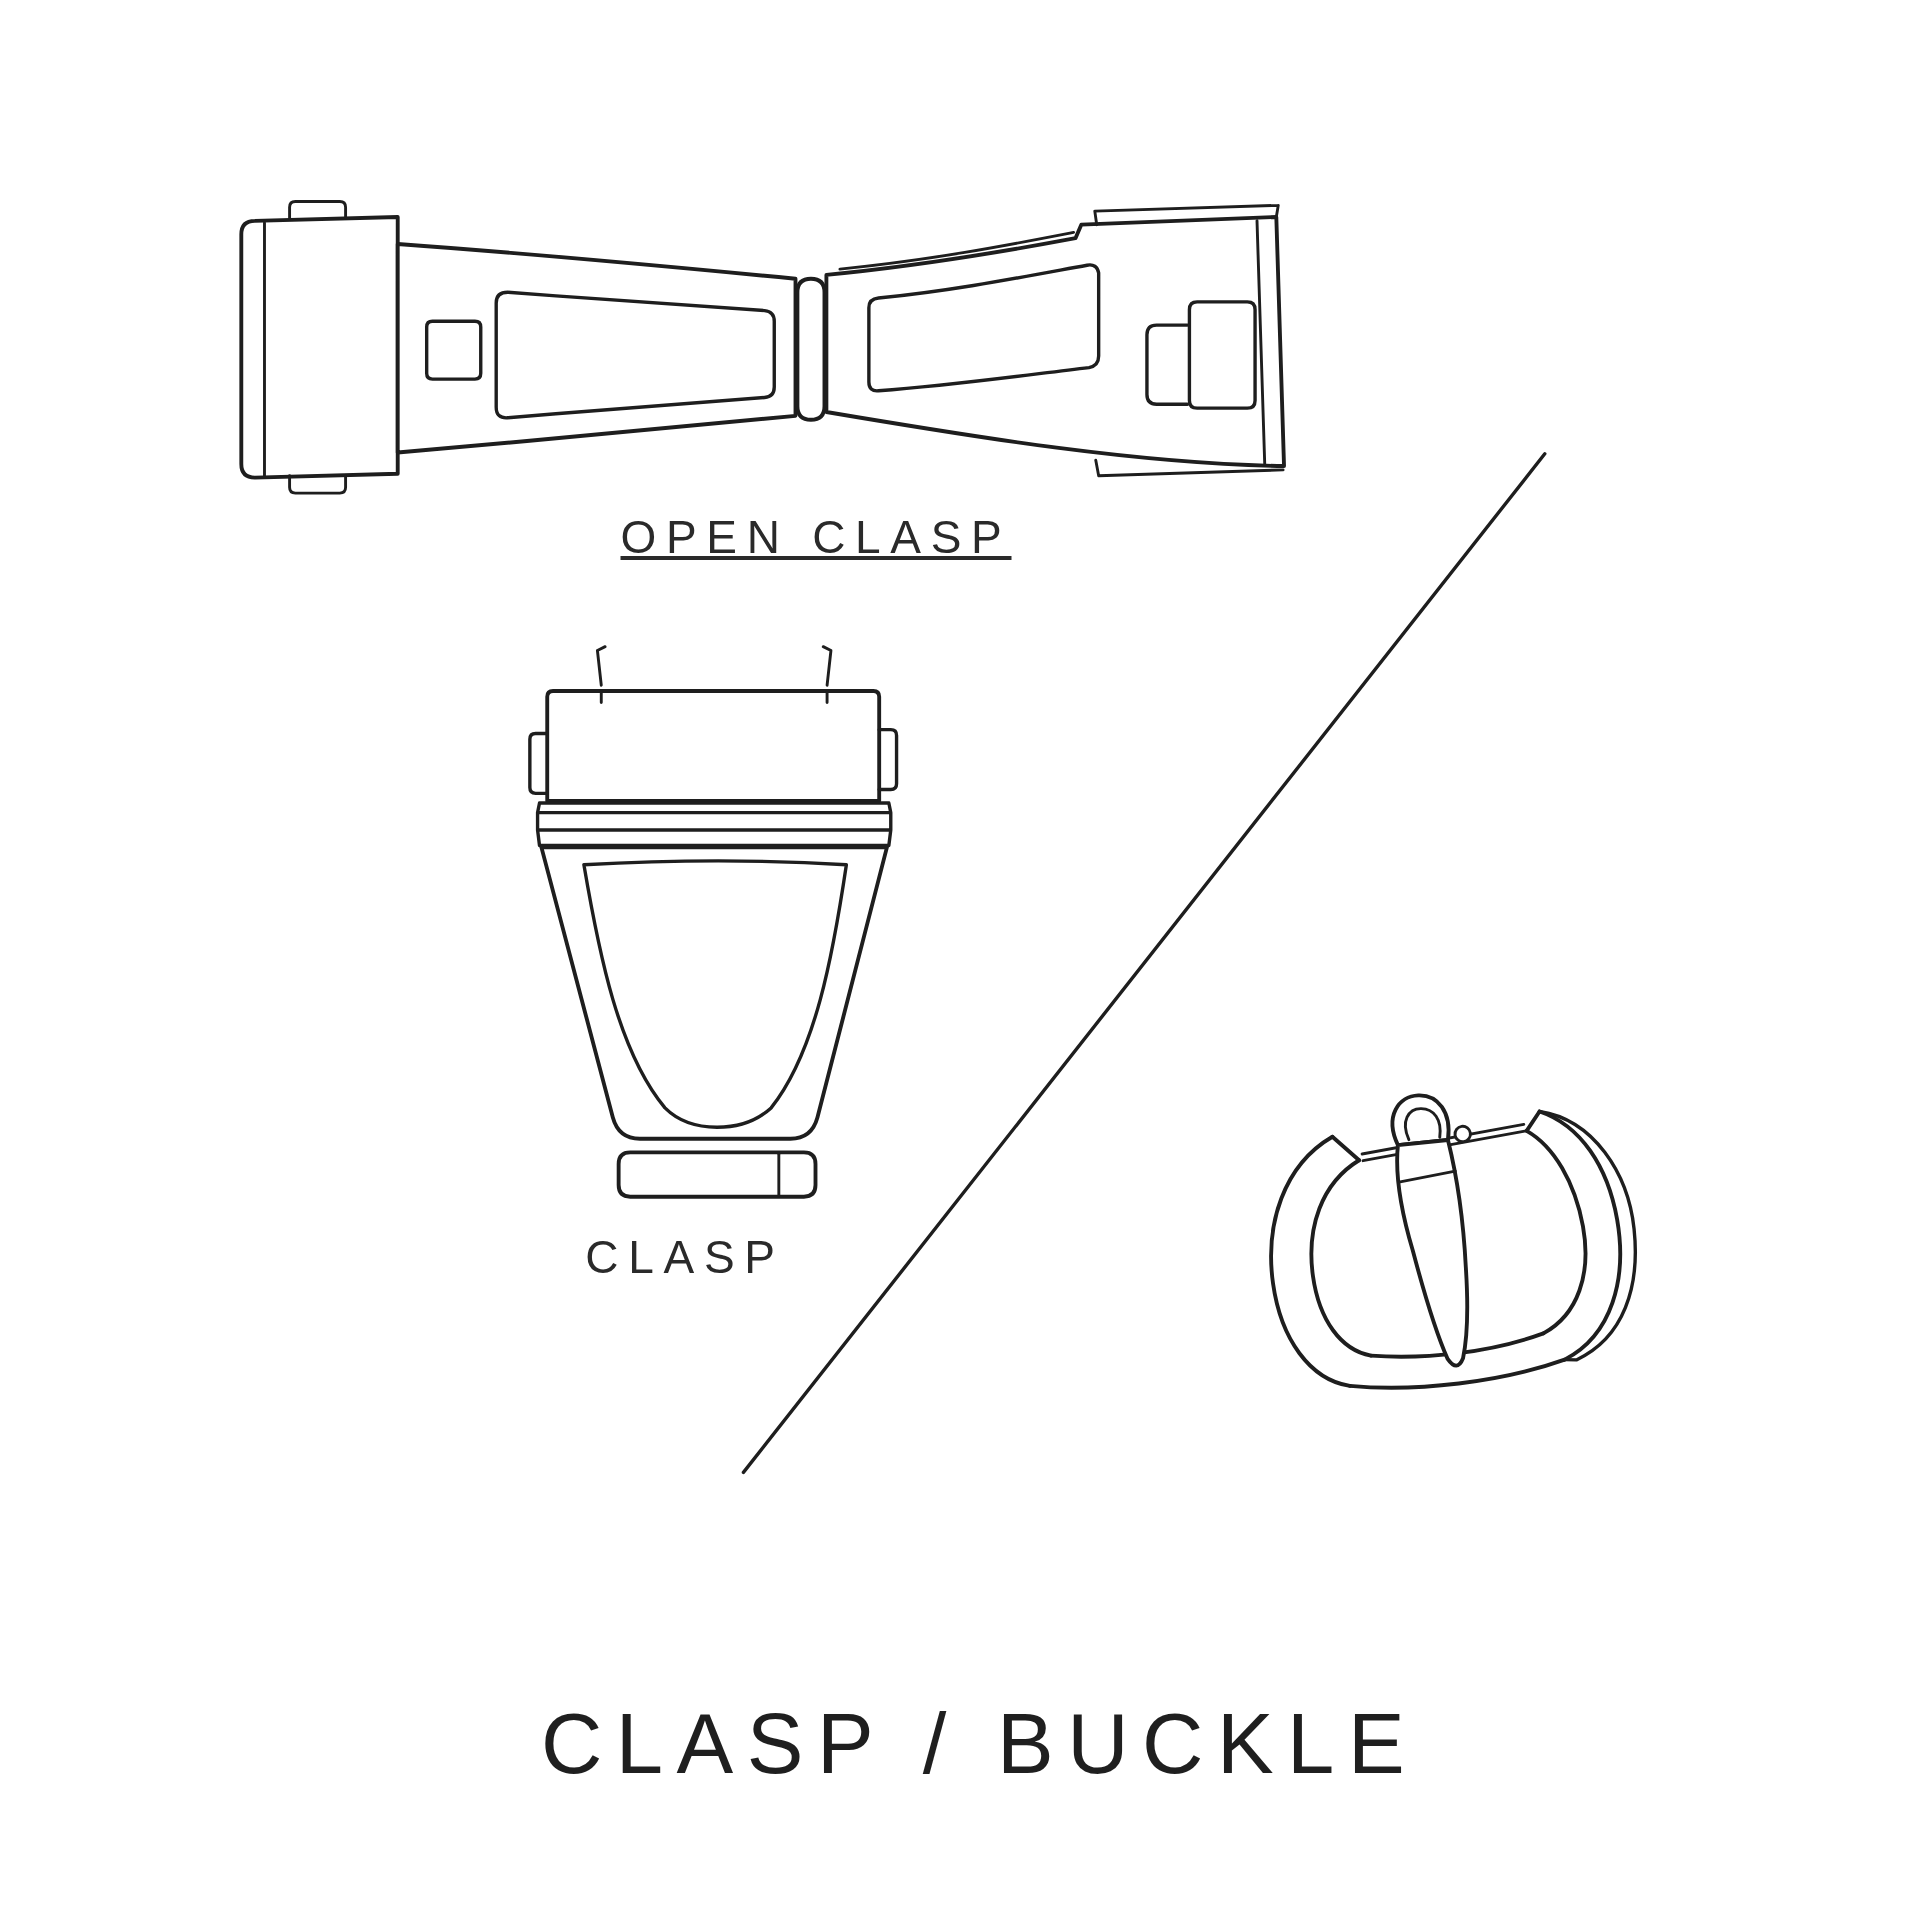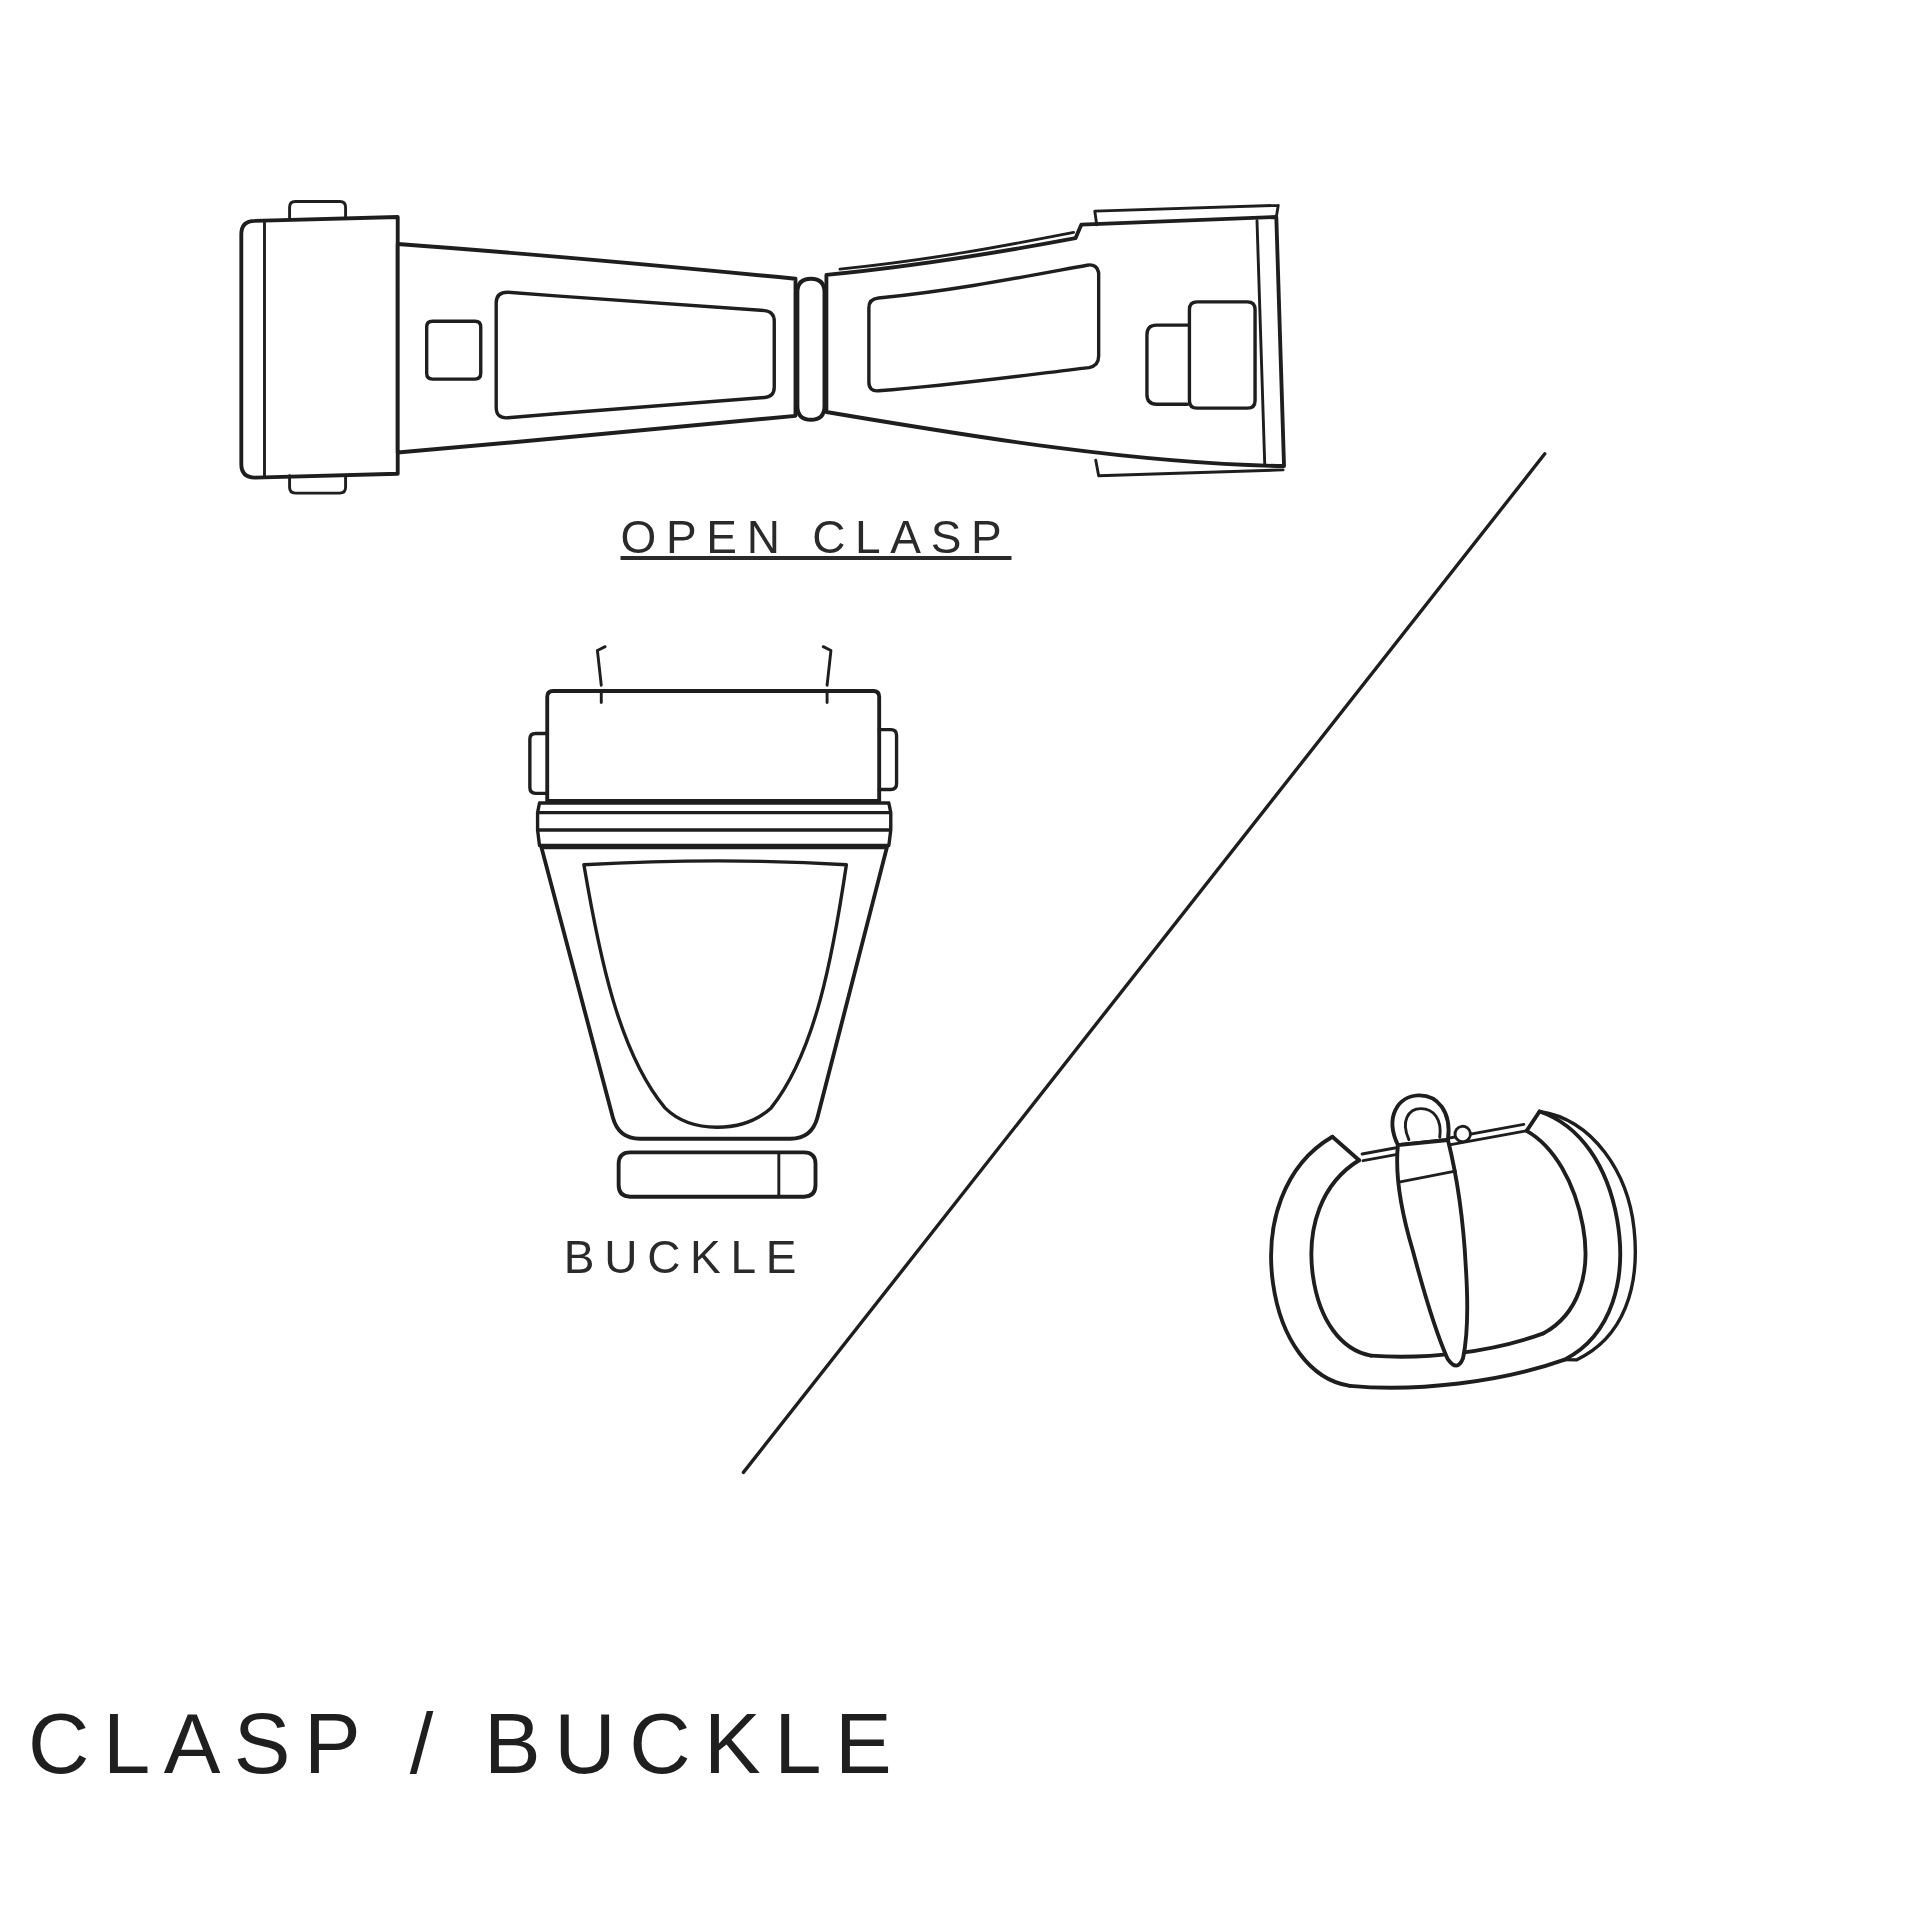--- a/index.html
+++ b/index.html
@@ -22,21 +22,21 @@
   .closed-clasp{left:526px;top:637px;width:386px;height:579px;}
   .buckle{left:1236px;top:1081px;width:425px;height:348px;}
   .divider{left:0;top:0;width:1931px;height:1931px;}
   .caption{
     position:absolute;text-align:center;color:var(--text);
     font-size:46px;letter-spacing:9.7px;font-weight:400;white-space:nowrap;
   }
   .caption-open{left:333px;top:510px;width:966px;text-decoration:underline;}
   .caption-closed{left:299px;top:1230px;width:772px;}
   .title{
-    position:absolute;left:0;top:1695px;width:1931px;text-align:left;
+    position:absolute;left:0;top:1695px;width:1931px;text-align:center;
     color:#1f1f1f;font-size:85px;letter-spacing:13.5px;font-weight:400;white-space:nowrap;padding-left:28px;
   }
 </style>
 </head>
 <body>
 
 <div class="canvas">
 
   <svg class="art open-clasp" viewBox="0 0 1130 330" fill="none" stroke="currentColor" stroke-width="4" stroke-linecap="round" stroke-linejoin="round">
 
@@ -71,21 +71,21 @@
     <path stroke-width="3.5" d="M22,100 L10,100 Q4,100 4,106 L4,156 Q4,162 10,162 L22,162"></path>
     <path stroke-width="3.5" d="M366,96 L378,96 Q384,96 384,102 L384,152 Q384,158 378,158 L366,158"></path>
     <path stroke-width="3.5" d="M14,172 L376,172 M12,182 L378,182 M12,200 L378,200 M14,216 L376,216
              M14,172 L12,182 L12,200 L14,216 M376,172 L378,182 L378,200 L376,216"></path>
     <path fill="#ffffff" d="M16,218 L90,498 Q96,520 118,520 L274,520 Q296,520 302,498 L374,218 Z"></path>
     <path stroke-width="3.5" d="M60,236 C 150,231 250,231 332,236 C 318,330 300,430 254,488 Q 232,508 198,508 Q 164,508 144,488 C 96,430 76,330 60,236 Z"></path>
     <path fill="#ffffff" d="M108,534 L288,534 Q300,534 300,546 L300,568 Q300,580 288,580 L108,580 Q96,580 96,568 L96,546 Q96,534 108,534 Z"></path>
     <path stroke-width="3" d="M262,536 L262,578"></path>
   </svg>
 
-  <div class="caption caption-closed">BUCKLE</div>
+  <div class="caption caption-closed">CLASP</div>
 
   <svg class="divider art" viewBox="0 0 2000 2000" fill="none" stroke="currentColor" stroke-width="3.5" stroke-linecap="round">
     <line x1="1600" y1="470" x2="770" y2="1525"></line>
   </svg>
 
   <svg class="art buckle" viewBox="0 0 440 360" fill="none" stroke="currentColor" stroke-width="4" stroke-linecap="round" stroke-linejoin="round">
     <g transform="rotate(-8 220 180)">
       <path d="M118,42 C 64,64 36,122 36,184 C 36,242 60,288 100,300"></path>
       <path d="M142,70 C 100,88 78,132 78,182 C 78,228 96,262 126,272"></path>
       <path d="M118,42 L142,70"></path>

